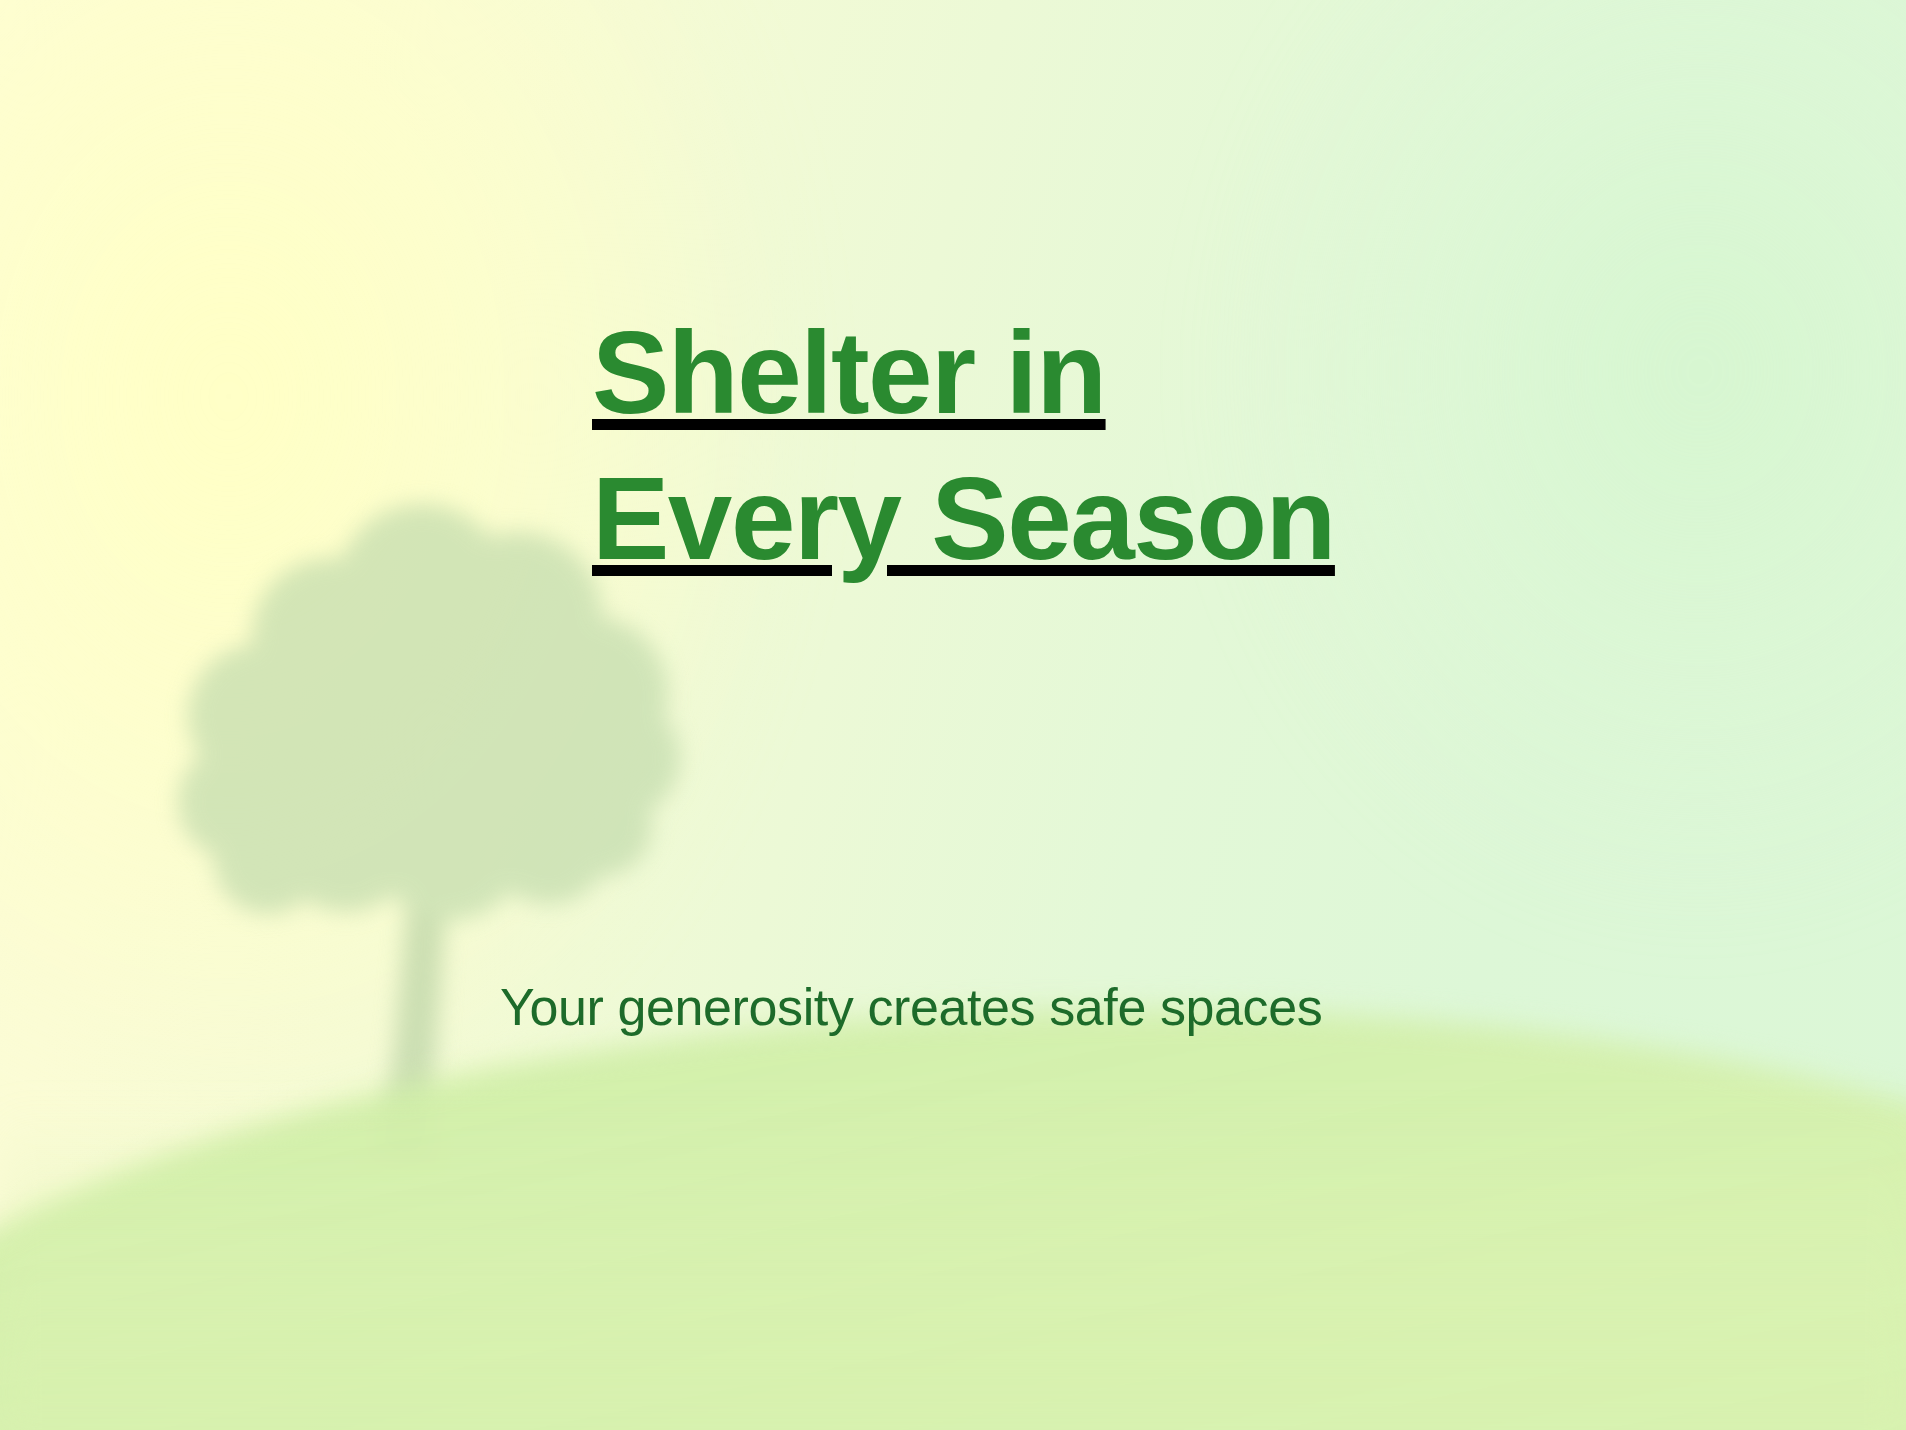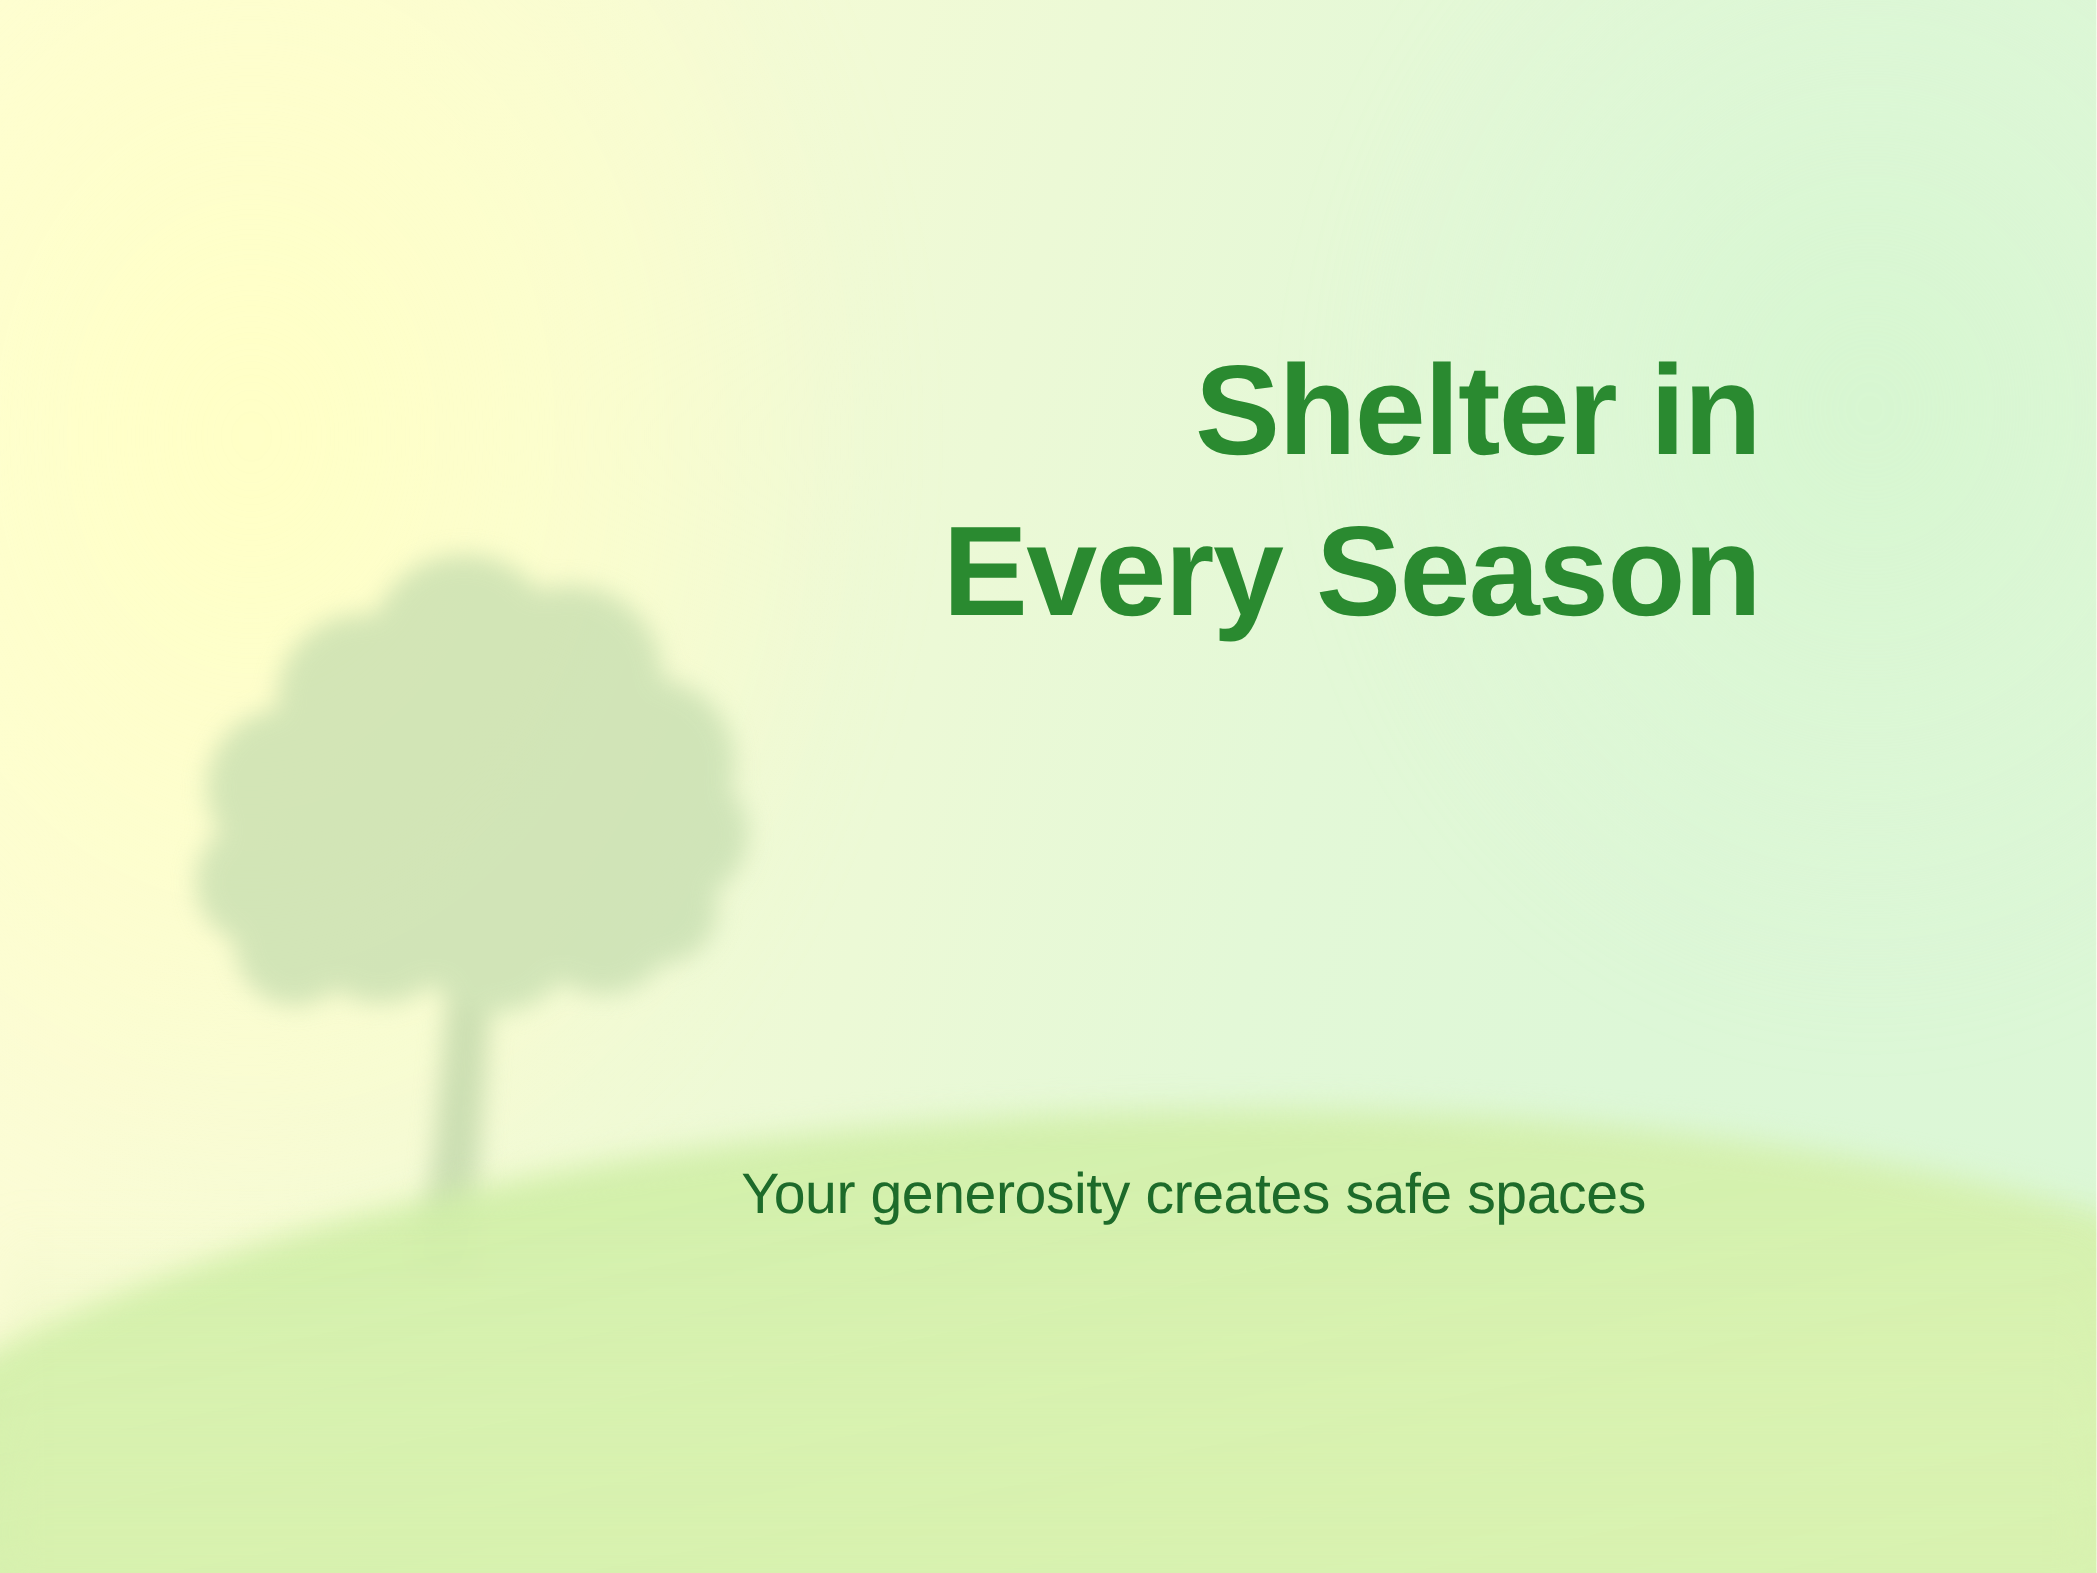--- a/index.html
+++ b/index.html
@@ -94,40 +94,41 @@
     background: linear-gradient(to bottom,
       rgba(222,243,183,0) 0%,
       rgba(219,242,178,0.35) 55%,
       rgba(216,241,174,0.55) 100%);
     filter: blur(18px);
   }
 
   
   .text-block {
     position: absolute;
-    left: 540px;
+    left: 592px;
     top: 300px;
     width: 1060px;
-    text-align: right;
+    text-align: left;
+    text-decoration: underline;
   }
   .headline {
     margin: 0;
     font-size: 116px;
     line-height: 1.26;
     font-weight: 600;
     letter-spacing: -1.5px;
     color: #2a8a30;
     white-space: pre-line;
   }
   .subtitle-block {
     position: absolute;
     left: 500px;
-    top: 1055px;
+    top: 976px;
     width: 1170px;
-    text-align: center;
+    text-align: left;
   }
   .subtitle {
     margin: 0;
     font-size: 52px;
     line-height: 1.2;
     font-weight: 400;
     letter-spacing: -0.4px;
     color: #1d6b2a;
   }
 </style>

